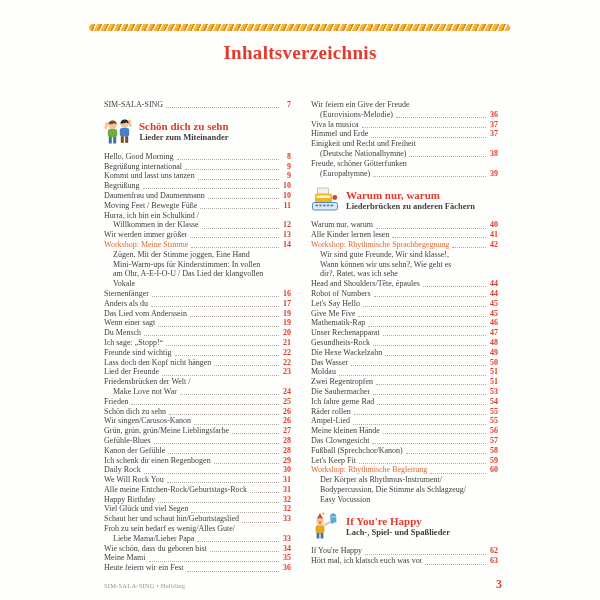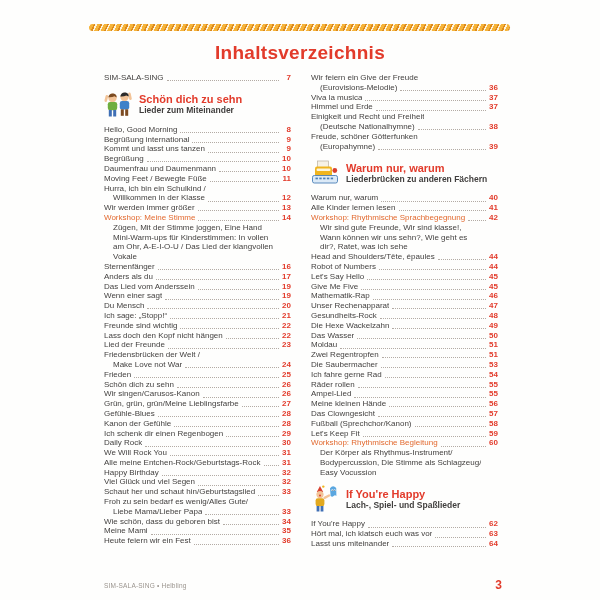--- a/index.html
+++ b/index.html
@@ -9,42 +9,42 @@
     --dots:#b3aba4;
   }
   *{box-sizing:border-box;}
   html,body{margin:0;padding:0;}
   body{
     width:600px;height:600px;
     background:#fdfdfc;
     font-family:"Liberation Sans", sans-serif;
     overflow:hidden;
   }
-  .sheet{position:relative;width:600px;height:600px;background:#fefefd;overflow:hidden;}
+  .sheet{position:relative;width:600px;height:600px;background:#fefefd;overflow:hidden;font-family:Liberation Serif, serif;}
   .rope{
     position:absolute;left:89px;top:24px;width:421px;height:7px;border-radius:3.5px;
     background:repeating-linear-gradient(115deg,#fff3da 0 1.5px,#f6b43a 1.5px 4.5px,#dd8a1c 4.5px 6px);
   }
   .title{
     position:absolute;top:42px;left:90px;width:420px;text-align:center;
     font-size:19px;font-weight:bold;color:var(--accent);letter-spacing:.3px;
   }
-  .columns{position:absolute;top:73px;left:104px;width:394px;display:flex;gap:20px;}
+  .columns{position:absolute;top:100px;left:104px;width:394px;display:flex;gap:20px;}
   .col{width:187px;display:flex;flex-direction:column;}
   .row{display:flex;align-items:flex-end;font-size:8px;line-height:9.8px;color:var(--txt);}
   .txt{white-space:pre;overflow:hidden;}
   .workshop{color:var(--workshop);}
   .cont .txt,.note .txt{padding-left:9px;}
   .leader{flex:1;min-width:8px;margin:0 3px 1.5px 3px;border-bottom:1.3px dotted var(--dots);}
   .pagenum{color:var(--accent);font-weight:bold;font-size:8px;flex:none;min-width:9px;text-align:right;}
   .section{display:flex;align-items:center;gap:7px;margin:8px 0 7px;height:27px;}
   .sec-icon{width:28px;height:27px;flex:none;display:inline-block;}
   .sec-icon svg{width:100%;height:100%;display:block;}
   .sec-title{font-size:11px;font-weight:bold;color:var(--accent);line-height:12px;}
-  .sec-sub{font-size:8.5px;font-weight:bold;color:var(--txt);line-height:10px;}
+  .sec-sub{font-size:8.5px;font-weight:bold;color:var(--txt);line-height:10px;text-align:right;}
   .footer{position:absolute;left:104px;bottom:11px;font-size:6.5px;color:#9a948e;letter-spacing:.2px;}
   .page-number{position:absolute;right:98px;bottom:8px;font-size:12px;font-weight:bold;color:var(--accent);}
 </style>
 </head>
 <body>
 
 <div class="sheet">
   <div class="rope"></div>
   <div class="title">Inhaltsverzeichnis</div>
   <div class="columns">
@@ -492,22 +492,17 @@
         <div class="row">
           <span class="txt">If You're Happy</span>
           <span class="leader"></span>
           <span class="pagenum">62</span>
         </div>
         <div class="row">
           <span class="txt">Hört mal, ich klatsch euch was vor</span>
           <span class="leader"></span>
           <span class="pagenum">63</span>
         </div>
-        <div class="row">
-          <span class="txt">Lasst uns miteinander</span>
-          <span class="leader"></span>
-          <span class="pagenum">64</span>
-        </div>
       </div>
   </div>
   <div class="footer">SIM-SALA-SING • Helbling</div>
   <div class="page-number">3</div>
 </div>
 
 </body></html>

